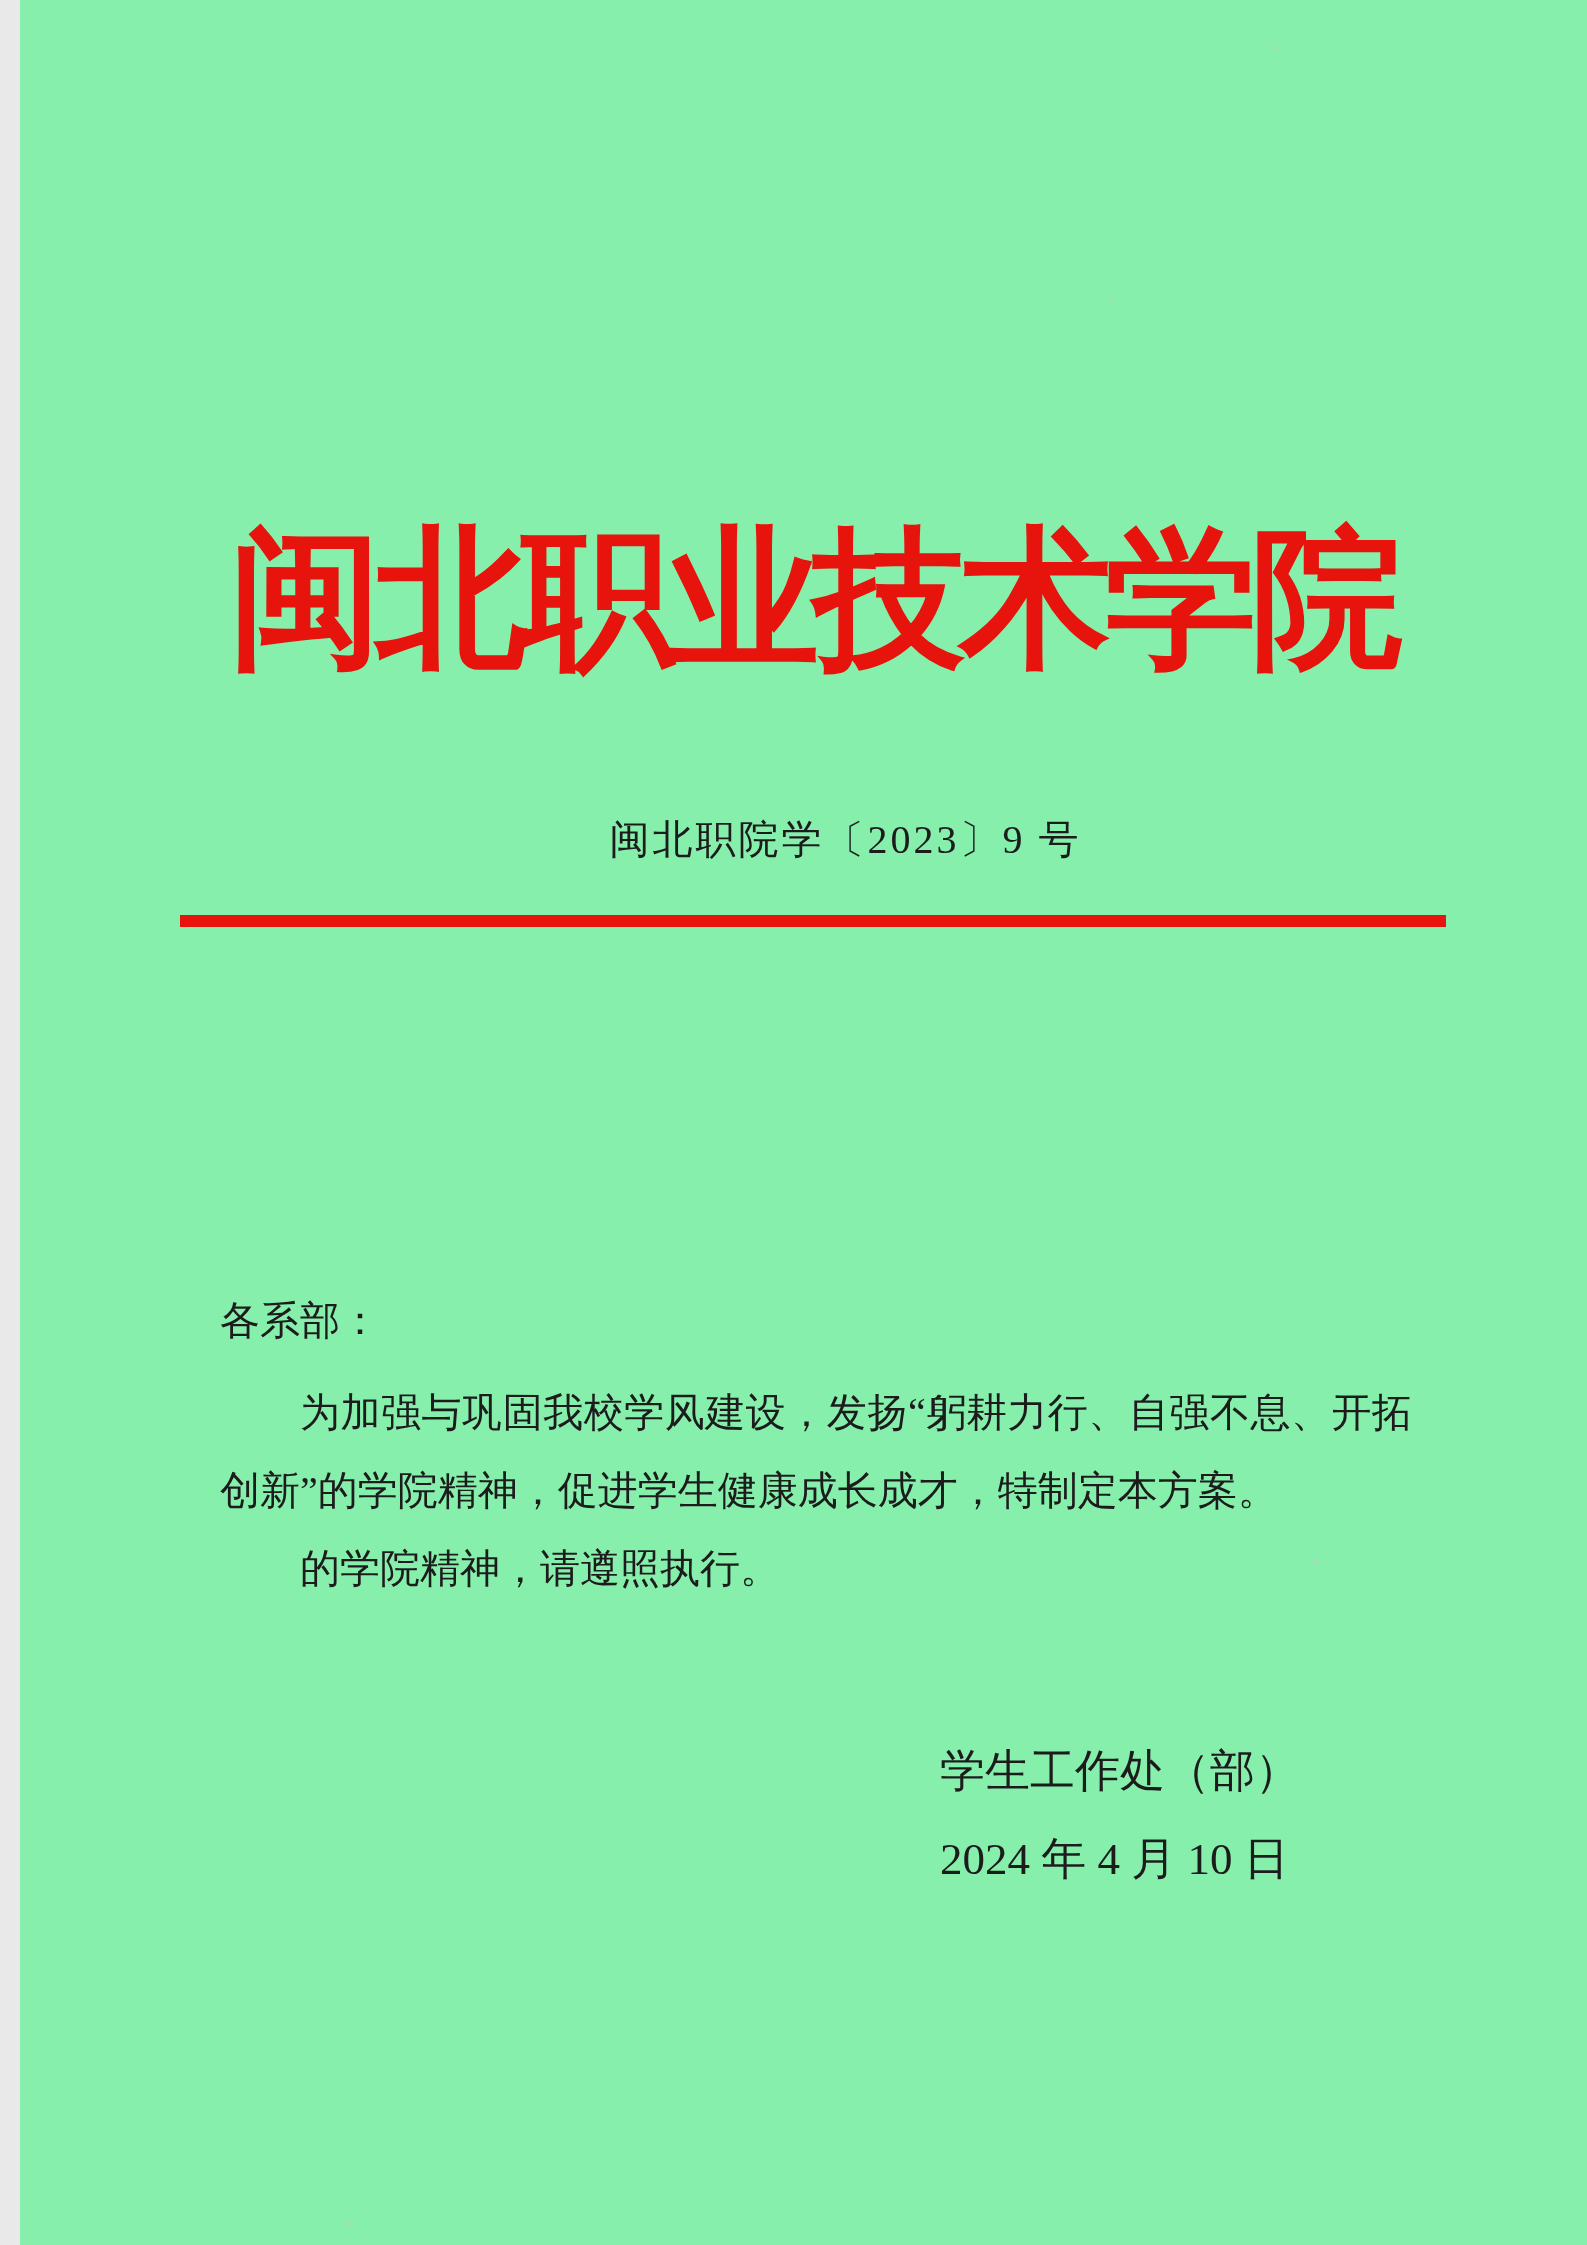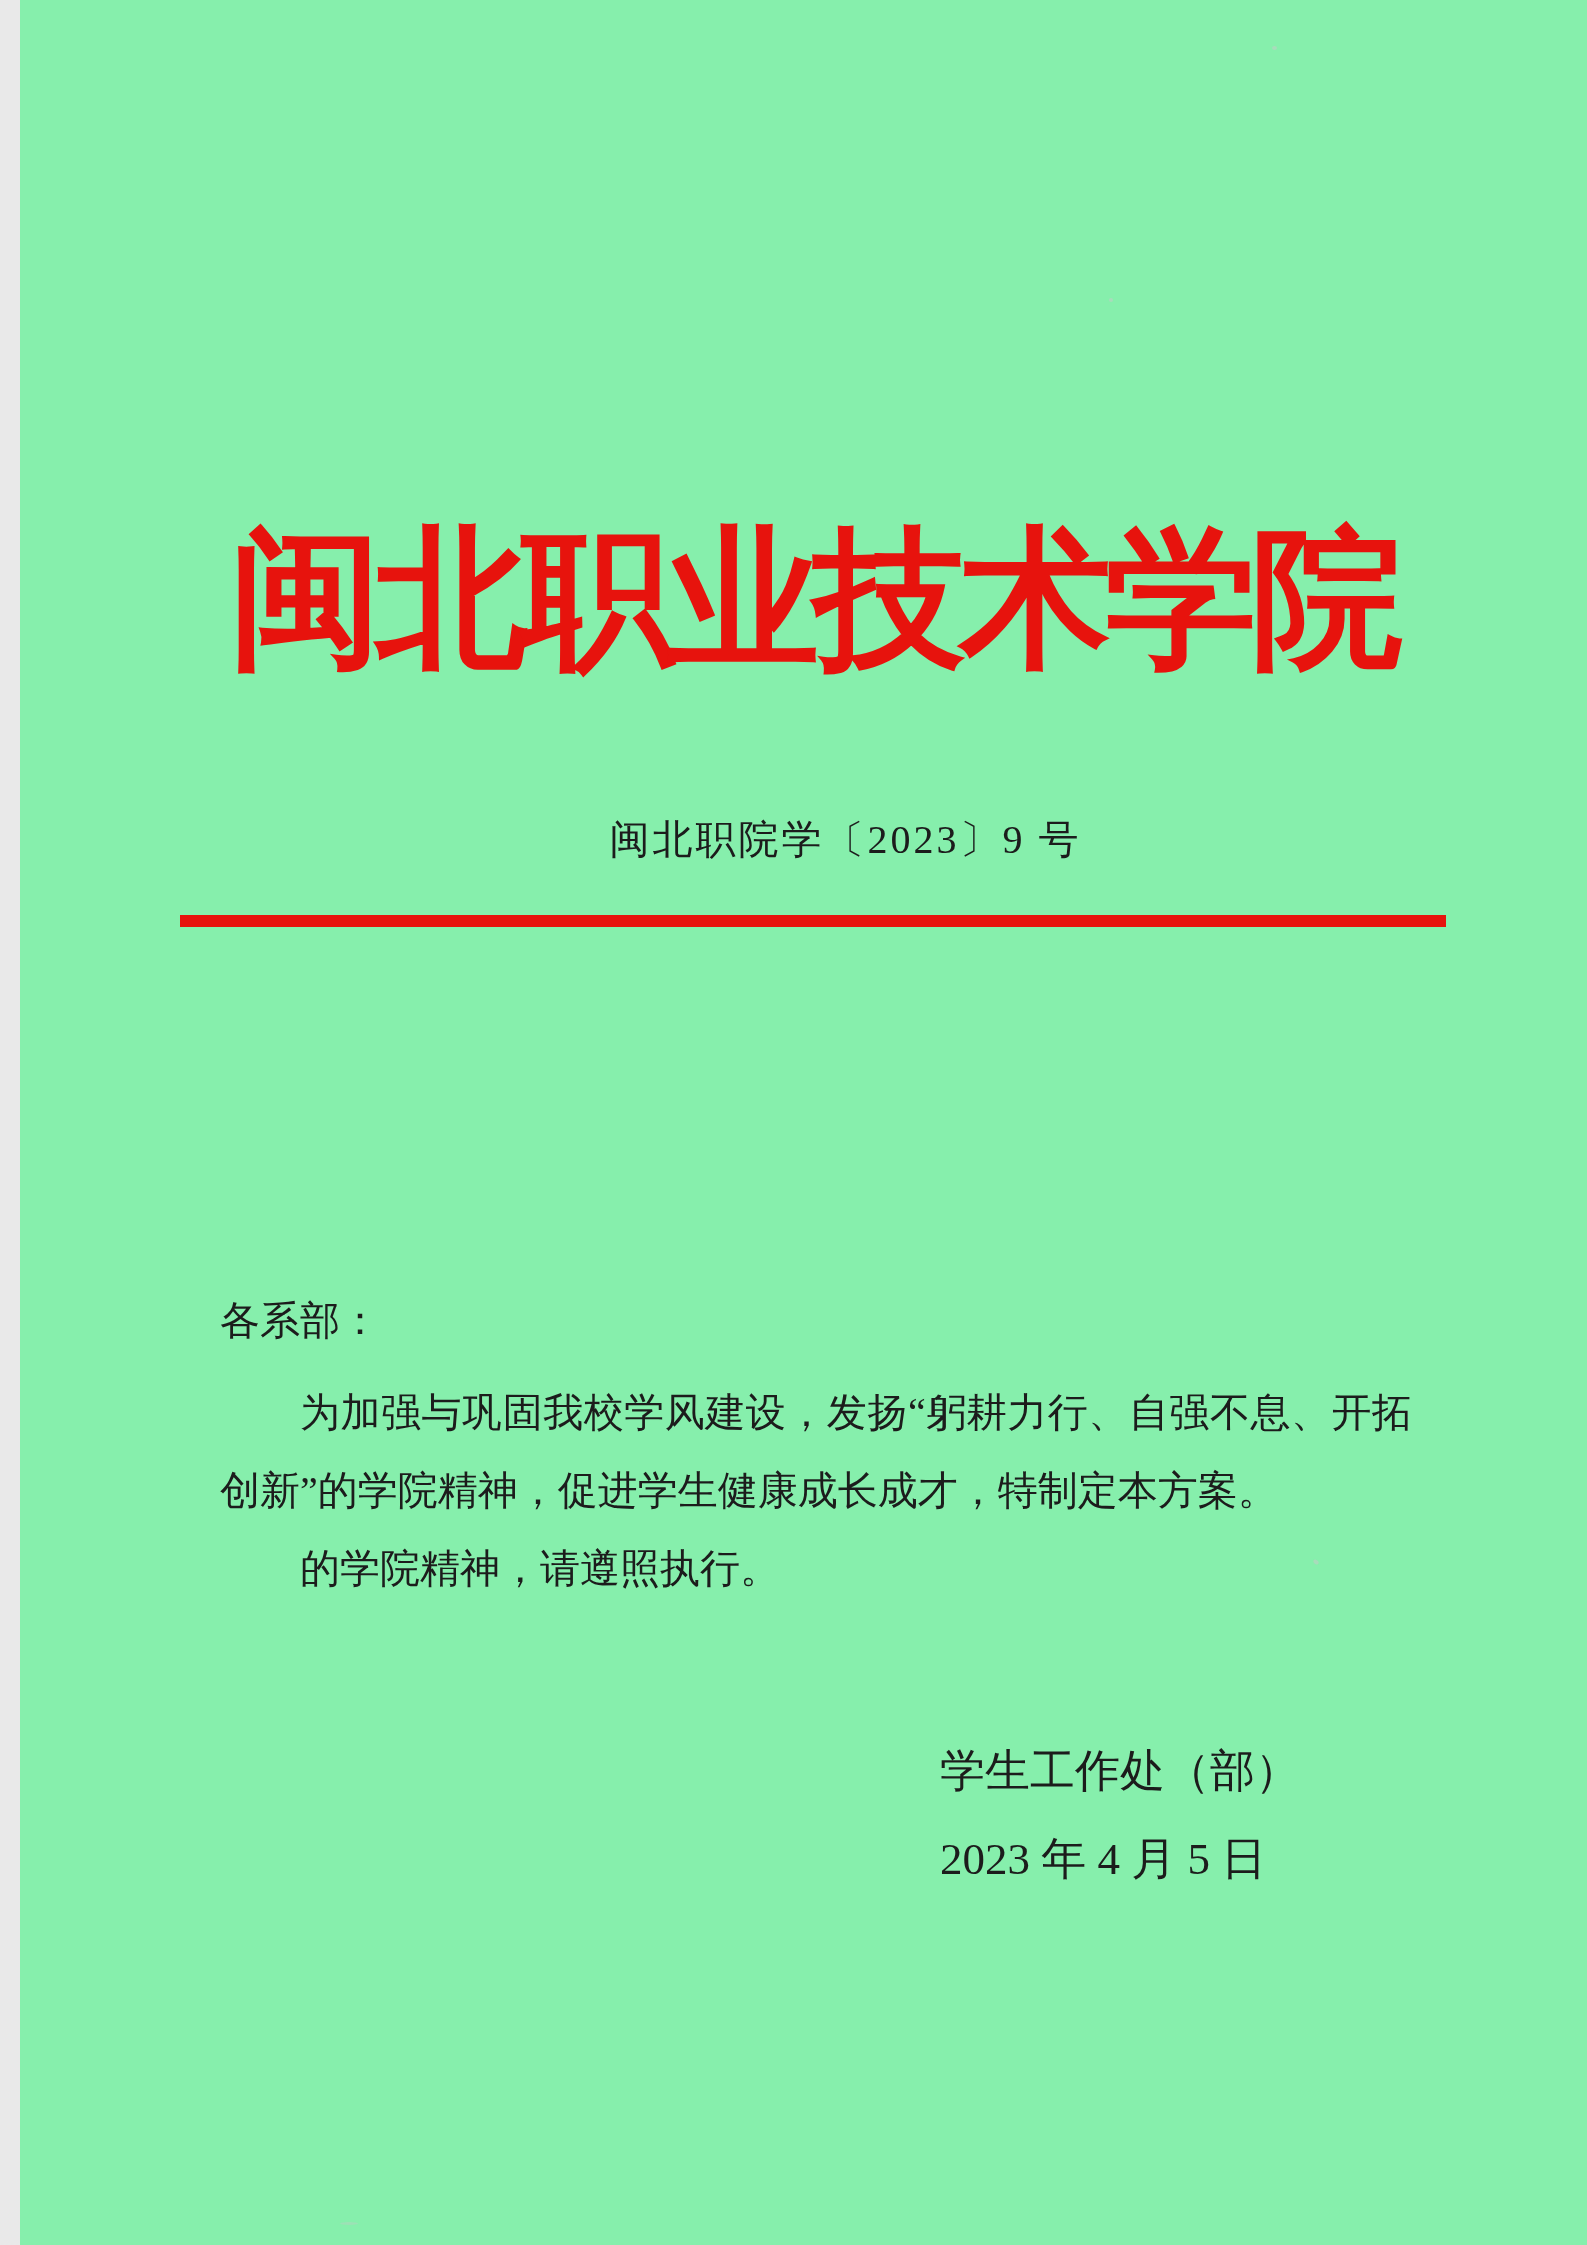--- a/index.html
+++ b/index.html
@@ -122,21 +122,21 @@
   </div>
 
   <div class="body-block">
     <div class="salutation">各系部：</div>
     <p class="para">为加强与巩固我校学风建设，发扬“躬耕力行、自强不息、开拓创新”的学院精神，促进学生健康成长成才，特制定本方案。</p>
     <p class="para">的学院精神，请遵照执行。</p>
   </div>
 
   <div class="signature-block">
     <div class="signature-dept">学生工作处（部）</div>
-    <div class="signature-date">2023 年 4 月 5 日</div>
+    <div class="signature-date">2024 年 4 月 10 日</div>
   </div>
 
   <div class="speck s1"></div>
   <div class="speck s2"></div>
   <div class="speck s3"></div>
   <div class="speck s4"></div>
 
 </div>
 
 </body></html>

